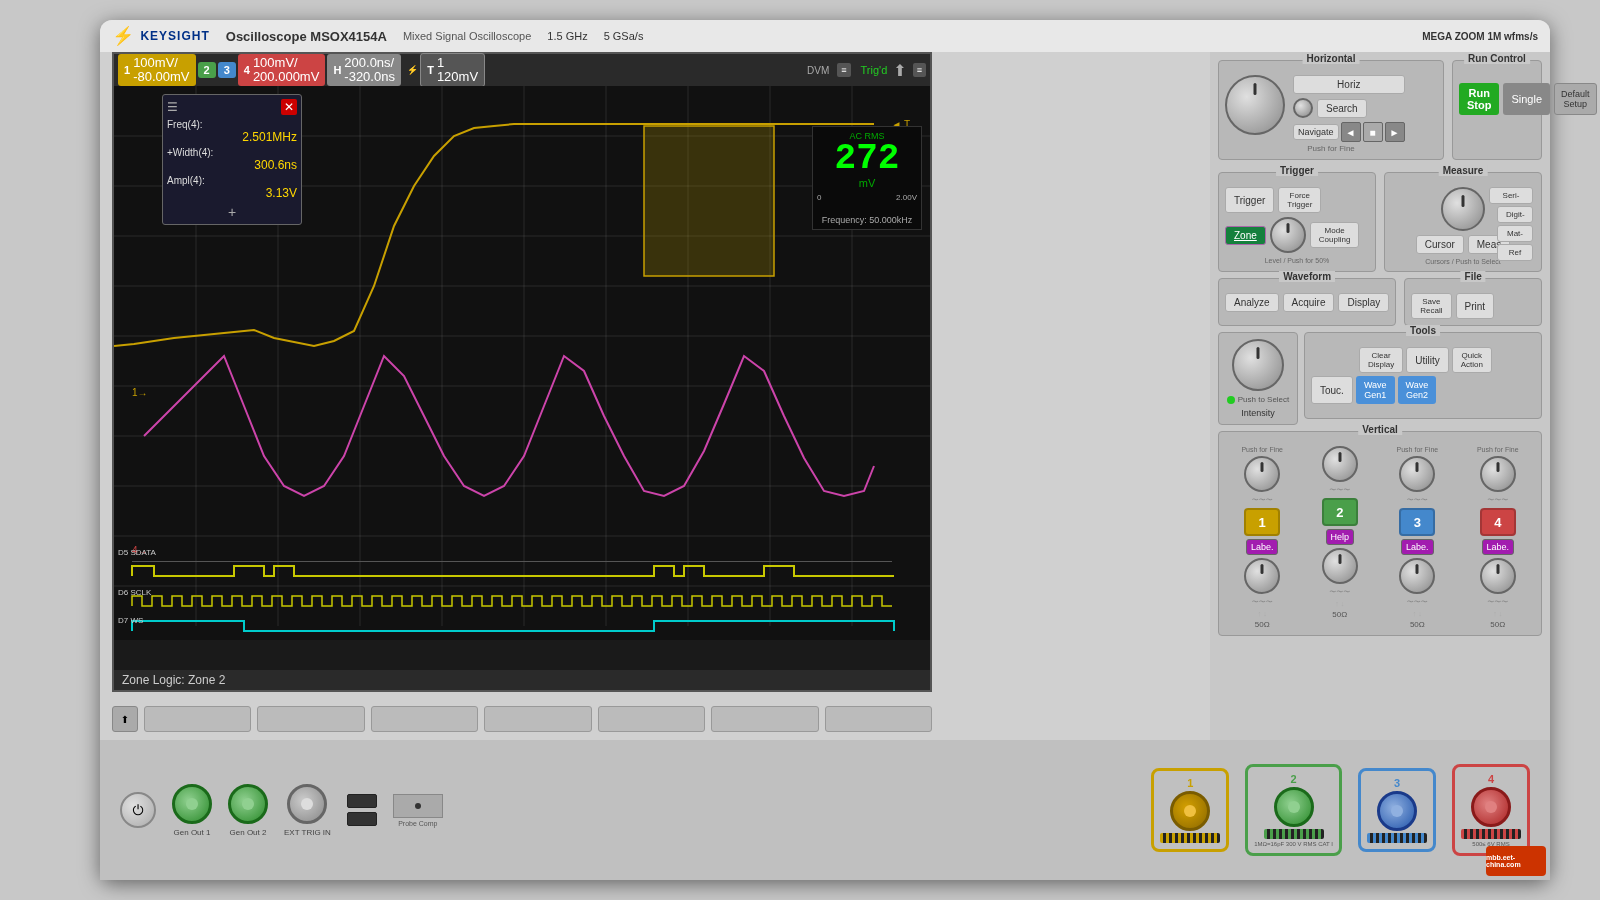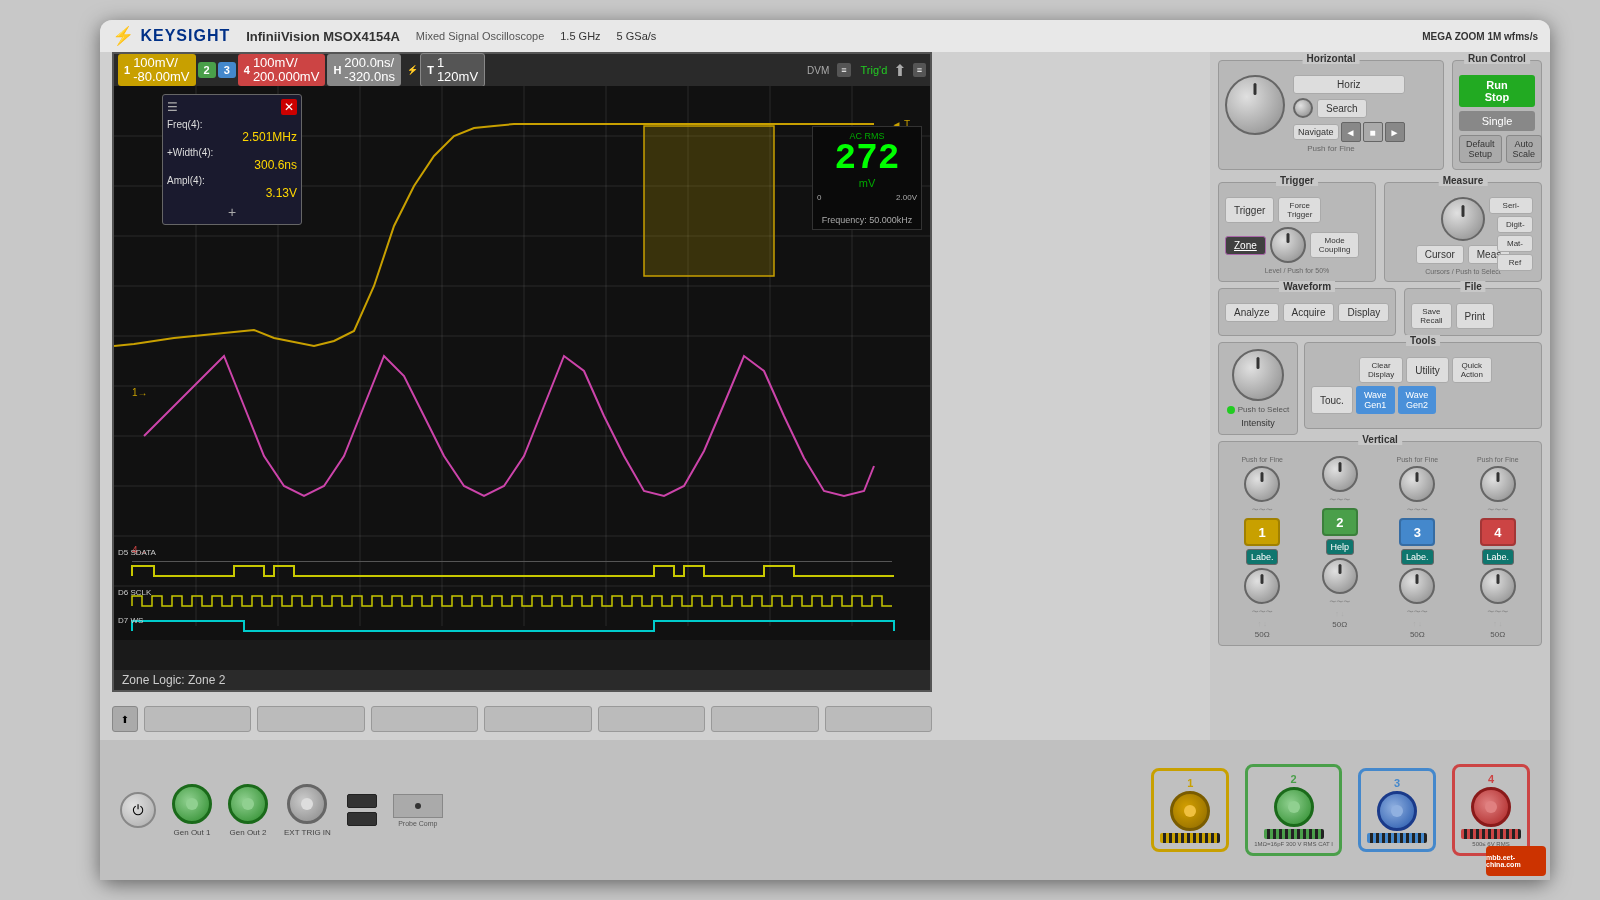--- a/index.html
+++ b/index.html
@@ -47,21 +47,21 @@
 
     .logo-icon {
       color: #cc0000;
       font-size: 18px;
       font-weight: bold;
     }
 
     .keysight-text {
       color: #003087;
       font-weight: bold;
-      font-size: 16px;
+      font-size: 12px;
       letter-spacing: 1px;
     }
 
     .model-text {
       font-size: 13px;
       color: #333;
       font-weight: bold;
     }
 
     .model-type {
@@ -426,38 +426,38 @@
       height: 10px;
     }
 
     .knob-lg {
       width: 60px;
       height: 60px;
     }
 
     
     .ctrl-btn {
-      background: #0f766e;
+      background: #a21caf;
       color: white;
       border: 1px solid #666;
       border-radius: 3px;
       padding: 3px 8px;
       font-size: 10px;
       cursor: pointer;
       text-align: center;
     }
 
     .ctrl-btn.light-btn {
       background: #ddd;
       color: #333;
       border-color: #aaa;
     }
 
     .ctrl-btn.purple-btn {
-      background: #404040;
+      background: #15803d;
       border-color: #aa66aa;
       text-decoration: underline;
     }
 
     .ch-badge {
       width: 36px;
       height: 28px;
       border-radius: 4px;
       display: flex;
       align-items: center;
@@ -700,21 +700,21 @@
 </head>
 <body>
 
 <div class="osc-body">
 
   <div class="header-bar">
     <div class="keysight-logo">
       <span class="logo-icon">⚡</span>
       <span class="keysight-text">KEYSIGHT</span>
     </div>
-    <span class="model-text">InfiniiVision MSOX4154A</span>
+    <span class="model-text">Oscilloscope MSOX4154A</span>
     <span class="model-type">Mixed Signal Oscilloscope</span>
     <span class="specs-text">1.5 GHz</span>
     <span class="specs-text">5 GSa/s</span>
     <span class="mega-zoom">MEGA ZOOM 1M wfms/s</span>
   </div>
 
   <div class="display-area">
 
     <div class="channel-header">
       <div class="ch-btn ch1">
@@ -916,21 +916,21 @@
               <button class="nav-arrow-btn stop-btn">■</button>
               <button class="nav-arrow-btn">►</button>
             </div>
           </div>
         </div>
         <div style="font-size:8px;color:#666;text-align:center;margin-top:2px;">Push for Fine</div>
       </div>
 
       <div class="section-group rp-run">
         <span class="section-title">Run Control</span>
-        <div style="display:flex;flex-direction:column;gap:4px;margin-top:8px;">
+        <div style="display:flex;gap:4px;margin-top:16px;">
           <button class="btn-run-stop">Run<br>Stop</button>
           <button class="btn-single">Single</button>
           <div style="display:flex;gap:4px;">
             <button class="btn-default">Default<br>Setup</button>
             <button class="btn-auto-scale">Auto<br>Scale</button>
           </div>
         </div>
       </div>
     </div>
 

